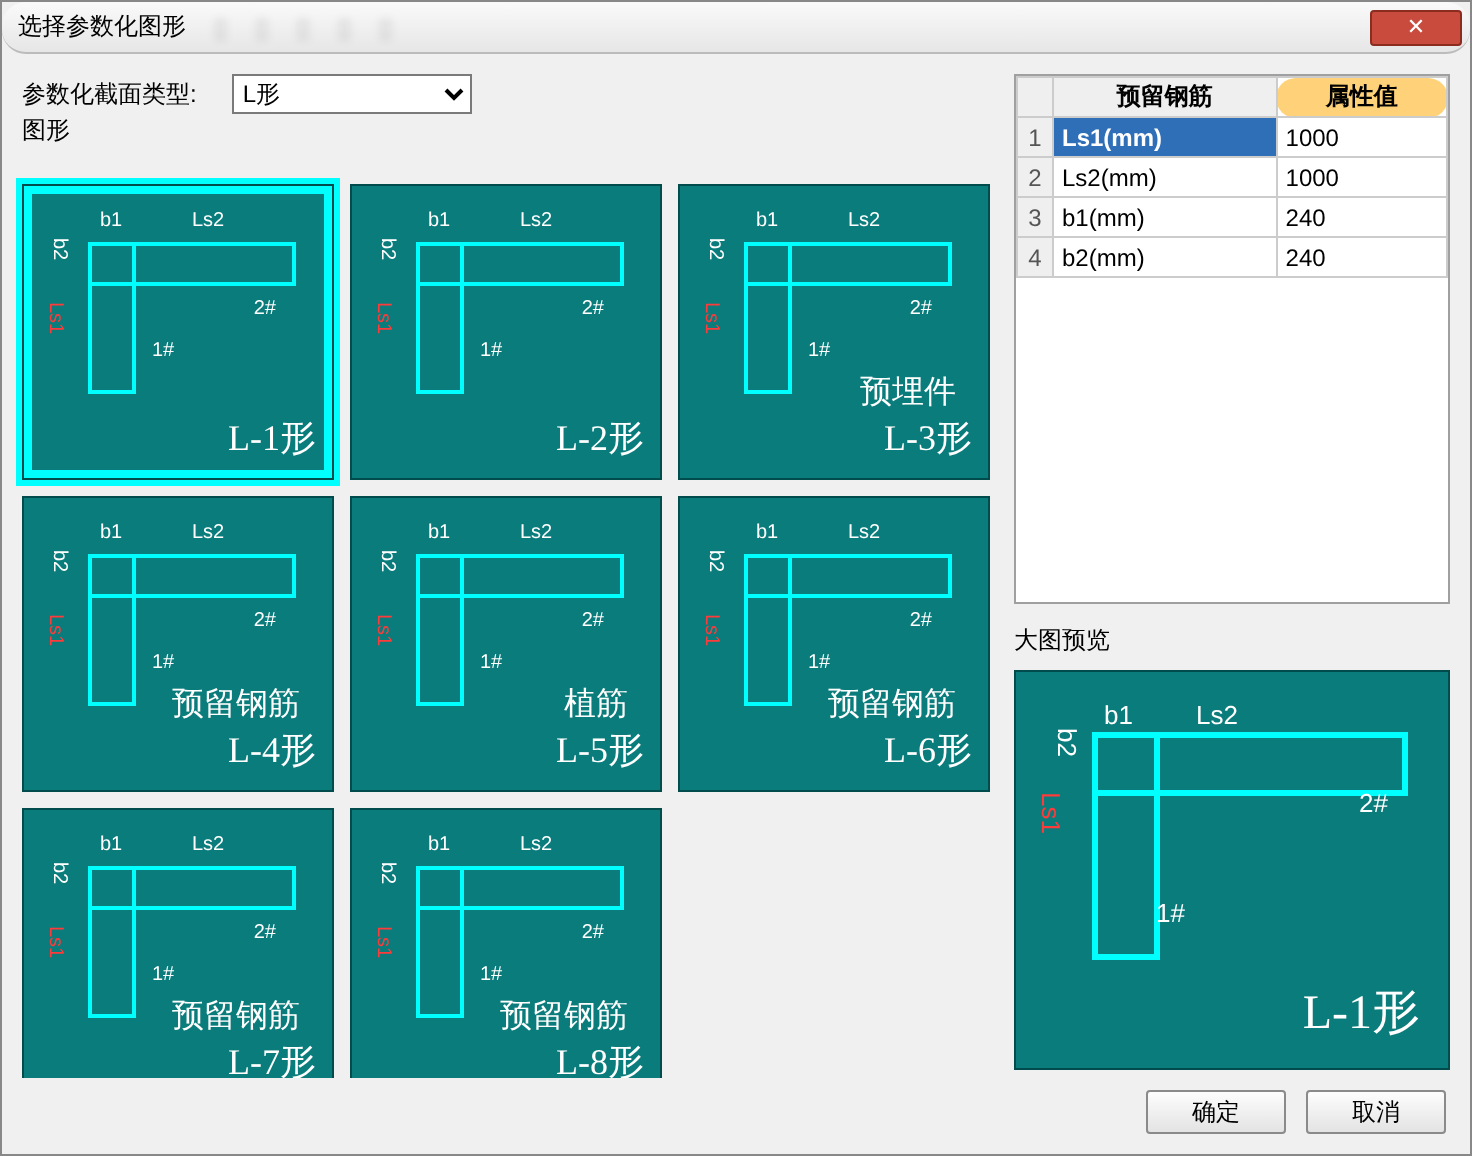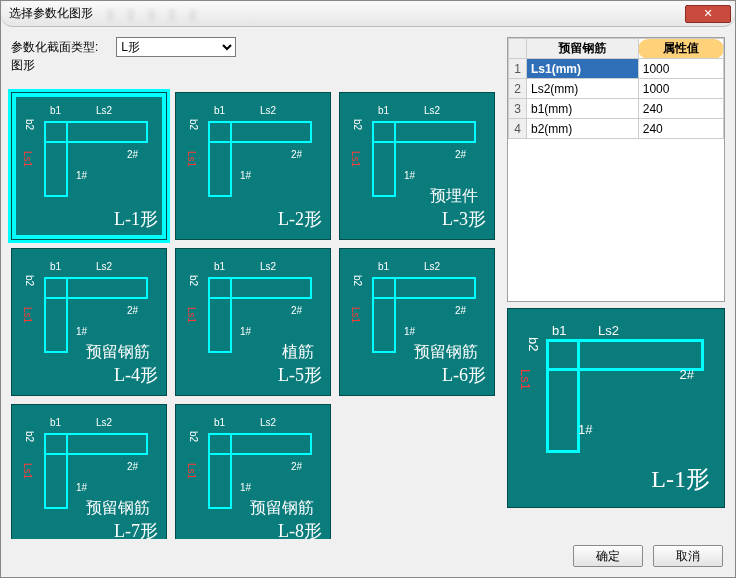--- a/index.html
+++ b/index.html
@@ -239,20 +239,21 @@
               </tr>
               <tr>
                 <td class="rownum">4</td>
                 <td class="name">b2(mm)</td>
                 <td>240</td>
               </tr>
             </tbody>
         </table>
       </div>
 
+      <div class="preview-label">大图预览</div>
       <div class="preview">
         <div class="schem">
           <div class="hbar"></div>
             <div class="vbar"></div>
           <span class="lab b1">b1</span>
           <span class="lab ls2">Ls2</span>
           <span class="lab ls1">Ls1</span>
           <span class="lab b2">b2</span>
           <span class="lab n1">1#</span>
           <span class="lab n2">2#</span>

